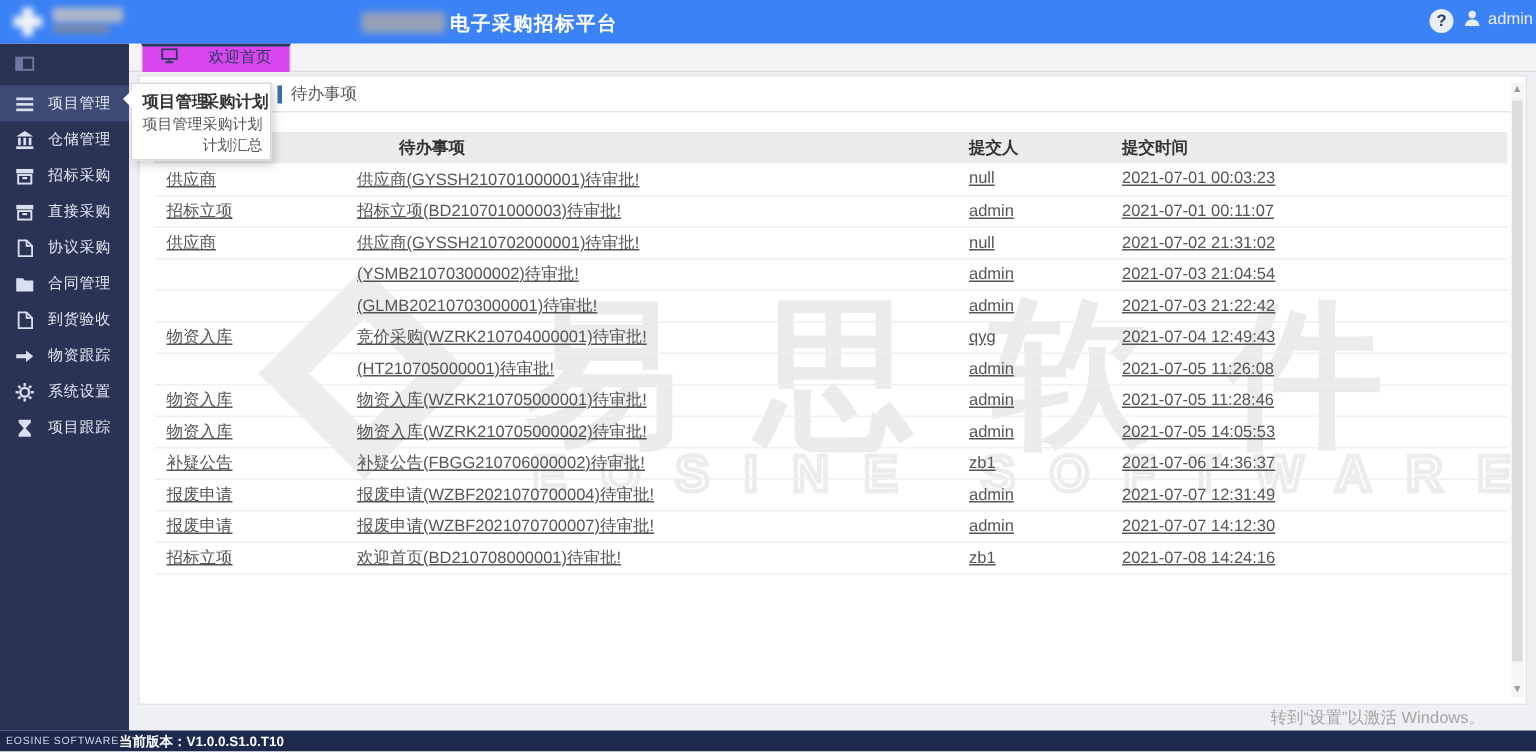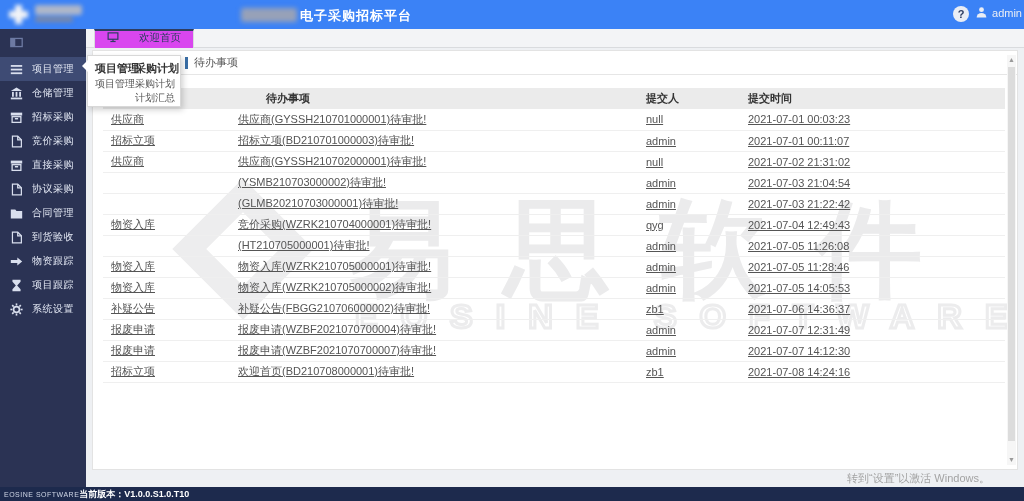--- a/index.html
+++ b/index.html
@@ -135,29 +135,20 @@
           <svg width="13" height="13" viewBox="0 0 16 16">
             <rect x="1" y="2" width="14" height="3.6" fill="#d9dfee"></rect>
             <rect x="2.6" y="7" width="10.8" height="7" fill="none" stroke="#d9dfee" stroke-width="1.6"></rect>
             <rect x="6" y="8.6" width="4" height="1.8" fill="#d9dfee"></rect>
           </svg>
         </span>
         <span class="side-label">招标采购</span>
       </div>
       <div class="side-item">
         <span class="icn">
-          <svg width="13" height="13" viewBox="0 0 16 16" fill="none" stroke="#d9dfee" stroke-width="1.5">
-            <path d="M3 1.5h6.5L14 6v8.5H3z"></path>
-            <path d="M9.5 1.5V6H14"></path>
-          </svg>
-        </span>
-        <span class="side-label">竞价采购</span>
-      </div>
-      <div class="side-item">
-        <span class="icn">
           <svg width="13" height="13" viewBox="0 0 16 16">
             <rect x="1" y="2" width="14" height="3.6" fill="#d9dfee"></rect>
             <rect x="2.6" y="7" width="10.8" height="7" fill="none" stroke="#d9dfee" stroke-width="1.6"></rect>
             <rect x="6" y="8.6" width="4" height="1.8" fill="#d9dfee"></rect>
           </svg>
         </span>
         <span class="side-label">直接采购</span>
       </div>
       <div class="side-item">
         <span class="icn">
@@ -185,46 +176,46 @@
         </span>
         <span class="side-label">到货验收</span>
       </div>
       <div class="side-item">
         <span class="icn">
           <svg width="13" height="13" viewBox="0 0 16 16" fill="#d9dfee">
             <path d="M1 6.3h8V3.2L15 8l-6 4.8V9.7H1z"></path>
           </svg>
         </span>
         <span class="side-label">物资跟踪</span>
-      </div>
-      <div class="side-item">
-        <span class="icn">
-          <svg width="13" height="13" viewBox="0 0 16 16" fill="#d9dfee">
-            <path d="M3 1h10v2.3L8.8 8 13 12.7V15H3v-2.3L7.2 8 3 3.3z"></path>
-          </svg>
-        </span>
-        <span class="side-label">项目跟踪</span>
       </div>
       <div class="side-item">
         <span class="icn">
           <svg width="13" height="13" viewBox="0 0 16 16">
             <circle cx="8" cy="8" r="3.6" fill="none" stroke="#d9dfee" stroke-width="2"></circle>
             <g stroke="#d9dfee" stroke-width="2">
               <line x1="8" y1="0.5" x2="8" y2="3"></line>
               <line x1="8" y1="13" x2="8" y2="15.5"></line>
               <line x1="0.5" y1="8" x2="3" y2="8"></line>
               <line x1="13" y1="8" x2="15.5" y2="8"></line>
               <line x1="2.7" y1="2.7" x2="4.5" y2="4.5"></line>
               <line x1="11.5" y1="11.5" x2="13.3" y2="13.3"></line>
               <line x1="2.7" y1="13.3" x2="4.5" y2="11.5"></line>
               <line x1="11.5" y1="4.5" x2="13.3" y2="2.7"></line>
             </g>
           </svg>
         </span>
         <span class="side-label">系统设置</span>
+      </div>
+      <div class="side-item">
+        <span class="icn">
+          <svg width="13" height="13" viewBox="0 0 16 16" fill="#d9dfee">
+            <path d="M3 1h10v2.3L8.8 8 13 12.7V15H3v-2.3L7.2 8 3 3.3z"></path>
+          </svg>
+        </span>
+        <span class="side-label">项目跟踪</span>
       </div>
     </div>
 </div>
 
 <div class="main">
   <div class="tabstrip">
     <div class="tab">
       <span class="icn">
         <svg width="12" height="12" viewBox="0 0 16 16" stroke="#2e3d62" fill="none" stroke-width="1.6">
             <rect x="1.5" y="2.5" width="13" height="8.5"></rect>

